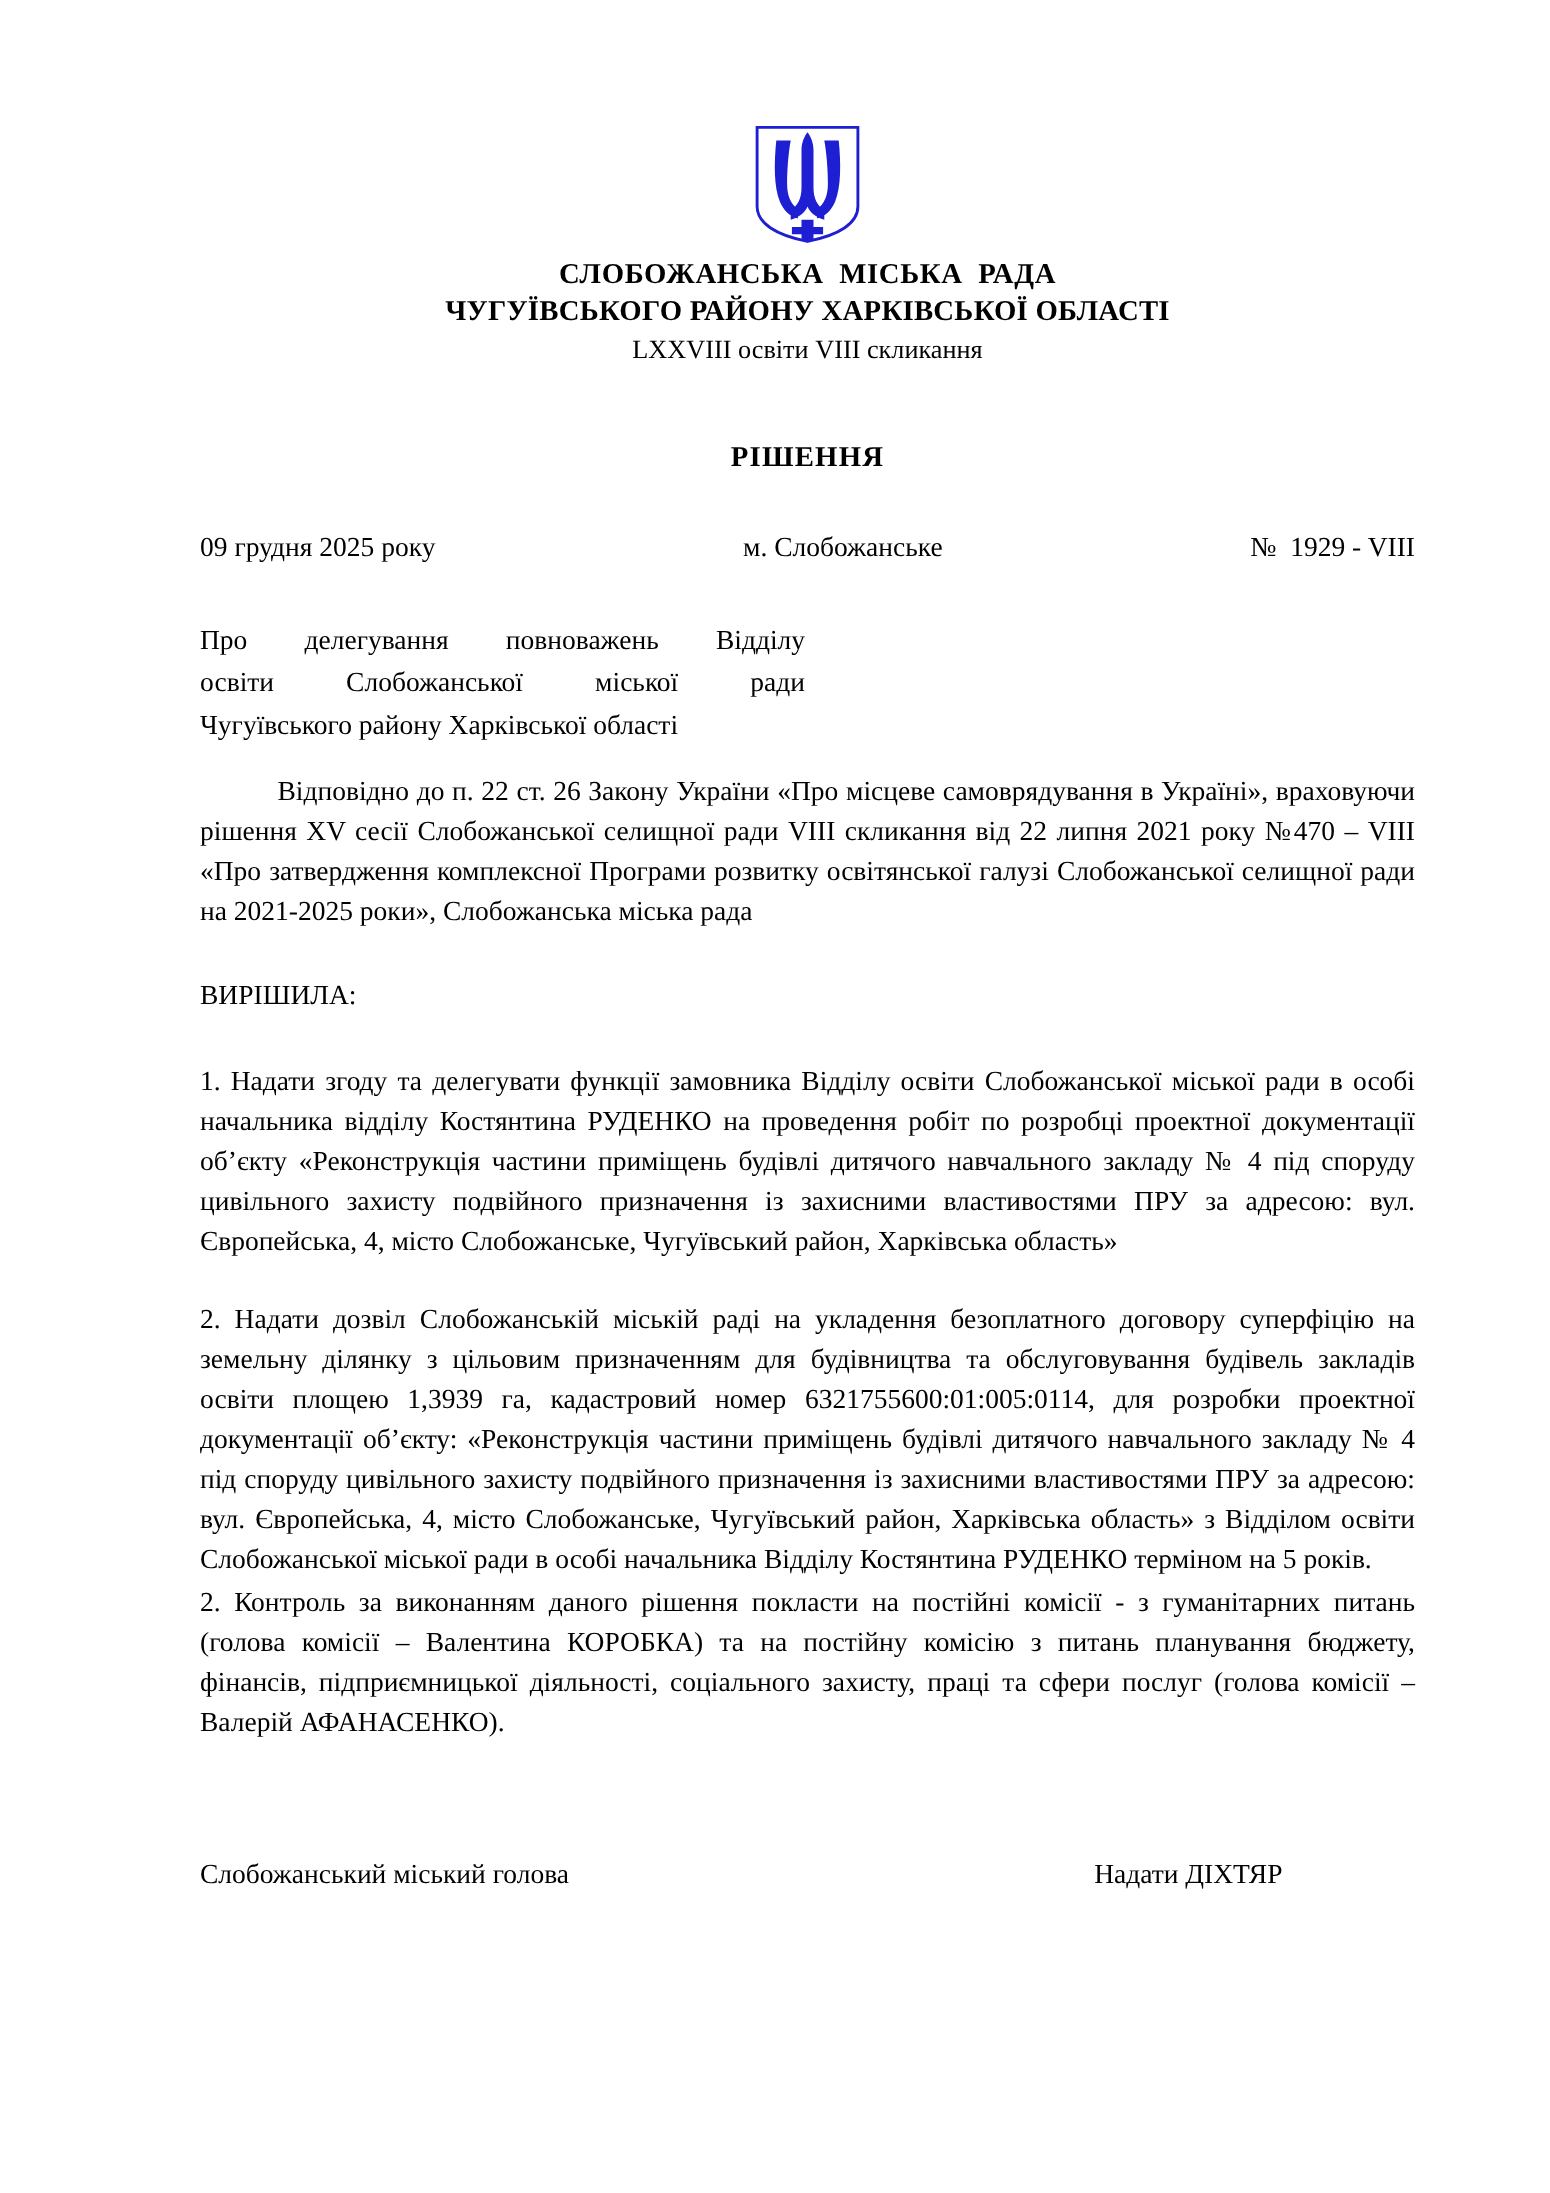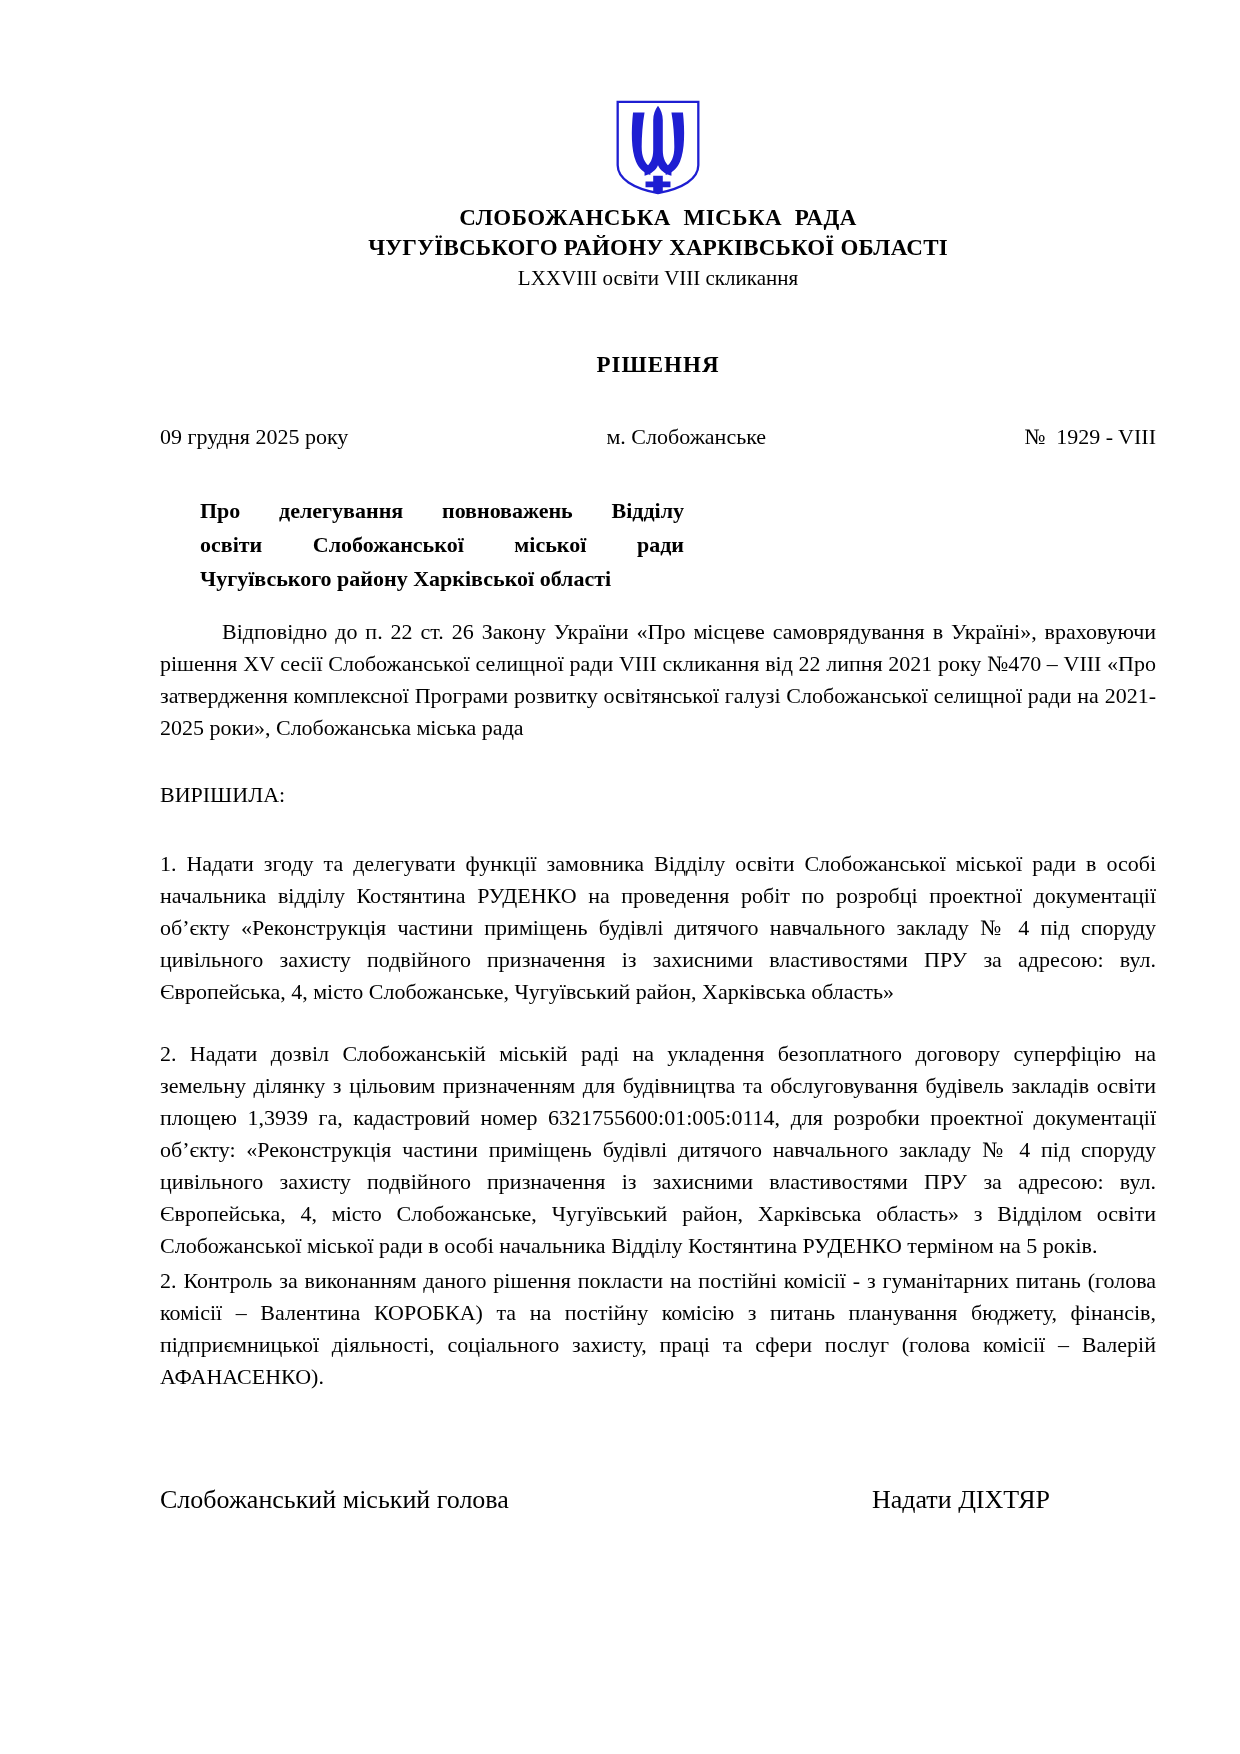--- a/index.html
+++ b/index.html
@@ -6,21 +6,21 @@
   body {
     width: 1240px; height: 1754px;
     font-family: "Liberation Serif", serif;
     color: #000;
     overflow: hidden;
   }
   .page {
     position: relative;
     width: 1240px; height: 1754px;
     box-sizing: border-box;
-    padding: 100px 84px 0 160px;
+    padding: 100px 108px 0 160px;
     background: #ffffff;
   }
   .emblem-wrap { text-align: center; margin-bottom: 4px; }
   .emblem-wrap svg { width: 88px; height: 96px; display: inline-block; }
   .tryzub-fill { fill: var(--emblem-color, #1e1ed2); }
   .tryzub-stroke { stroke: var(--emblem-color, #1e1ed2); fill: none; stroke-width: 2.4; }
 
   .org1 {
     font-weight: bold; font-size: 23px; text-align: center;
     white-space: pre; letter-spacing: 0.5px; line-height: 28px;
@@ -34,37 +34,37 @@
     font-weight: bold; font-size: 23px; text-align: center;
     margin-top: 61px; letter-spacing: 1px;
   }
 
   .meta-row {
     display: flex; justify-content: space-between; align-items: baseline;
     margin-top: 46px; font-size: 22px;
   }
   .meta-row .num { white-space: pre; }
 
-  .subject { width: 484px; margin-top: 44px; font-weight: bold; font-size: 22px; line-height: 34px; margin-left: 40px; }
+  .subject { width: 484px; margin-top: 44px; font-weight: normal; font-size: 22px; line-height: 34px; }
   .subject .subject-line { text-align: justify; text-align-last: justify; }
   .subject .subject-line:last-child { text-align-last: left; }
 
   .para {
     font-size: 22px; line-height: 32px;
     text-align: justify; margin: 0;
   }
   .intro { margin-top: 20px; text-indent: 62px; }
   .resolved { margin-top: 38px; font-size: 22px; }
   .item1 { margin-top: 40px; }
   .item2 { margin-top: 30px; }
   .item3 { margin-top: 3px; }
 
   .sig-row {
     display: flex; justify-content: space-between; align-items: baseline;
-    margin-top: 92px; font-size: 26px;
+    margin-top: 92px; font-size: 22px;
   }
   .sig-row .sig-name { margin-right: 106px; }
 </style>
 </head>
 <body>
 
 <div class="page">
 
   <div class="emblem-wrap">
     <svg viewBox="0 0 90 100" aria-hidden="true">

